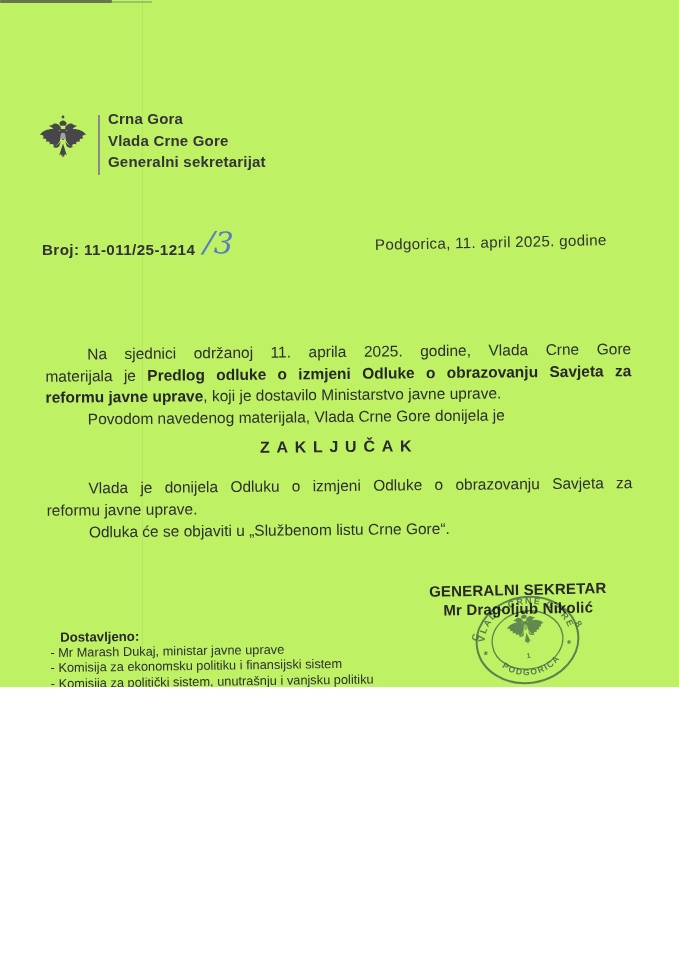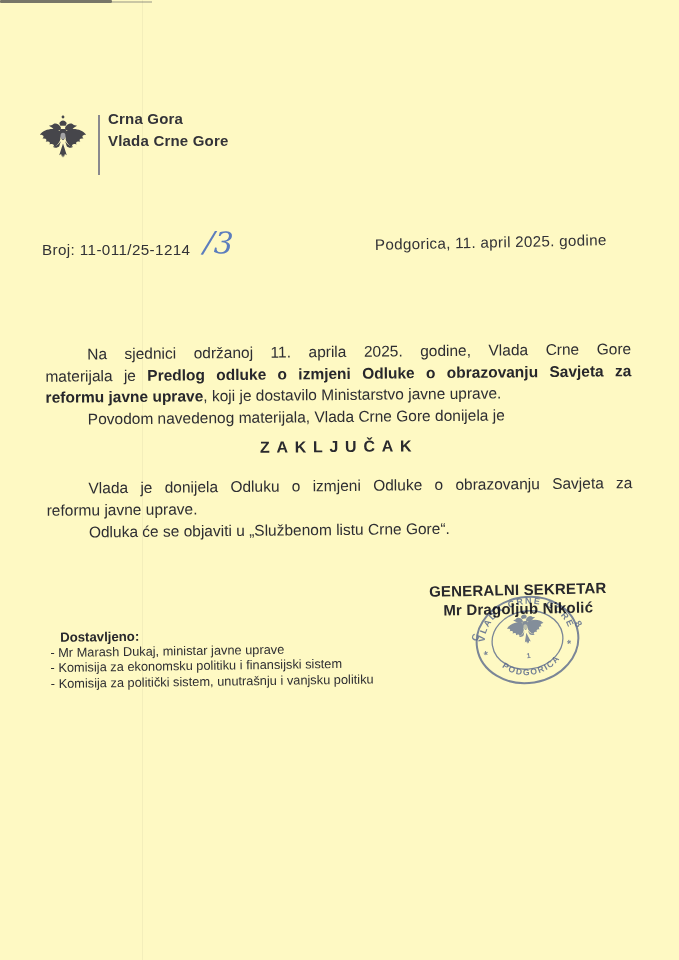--- a/index.html
+++ b/index.html
@@ -1,31 +1,31 @@
 <!DOCTYPE html>
 <html><head>
 <meta charset="utf-8">
 <style>
   html,body{margin:0;padding:0;background:#ffffff;}
   .page{
-    position:relative;width:679px;height:960px;overflow:hidden;
-    background:#fef9c3;
+    position:relative;width:679px;height:687px;overflow:hidden;
+    background:#bef264;
     font-family:"Liberation Sans",sans-serif;
     color:#2d2d31;
   }
   
   .smudge{position:absolute;left:0;top:0;width:112px;height:3px;background:#4a4a4a;opacity:.75;border-radius:1px;}
   .smudge2{position:absolute;left:112px;top:1px;width:40px;height:2px;background:#6a6a6a;opacity:.35;}
   .fold-line{position:absolute;left:142px;top:0;width:1px;height:960px;background:rgba(50,50,50,.055);}
   
   .emblem{position:absolute;left:36px;top:114px;width:54px;height:60px;color:#46464b;}
   .header-divider{position:absolute;left:98px;top:115px;width:1.5px;height:60px;background:#8a8a8e;}
   .org-block{position:absolute;left:108px;top:108px;font-weight:bold;font-size:15px;line-height:21.5px;color:#333338;letter-spacing:.2px;}
   
-  .ref-line{position:absolute;left:42px;top:241px;font-size:15.2px;letter-spacing:.4px;color:#323236;}
+  .ref-line{position:absolute;left:42px;top:241px;font-size:15.2px;letter-spacing:.4px;color:#323236;font-weight:bold;}
   .handwritten{
     position:absolute;left:204px;top:228px;font-size:30px;line-height:30px;
     font-family:"DejaVu Serif",serif;font-style:italic;color:#5c7dbd;
     transform:rotate(4deg);font-weight:500;
   }
   .dateline{position:absolute;left:375px;top:236px;font-size:15.2px;letter-spacing:.3px;color:#323236;transform:rotate(-1.2deg);transform-origin:left center;}
   
   .doc-body{
     position:absolute;left:46px;top:341px;width:586px;
     font-size:15.5px;line-height:21.6px;color:#2e2e32;
@@ -89,20 +89,21 @@
   <div class="smudge2"></div>
   <div class="fold-line"></div>
 
   <svg class="emblem" viewBox="0 0 100 110">
     <use href="#eagle-shape"></use>
   </svg>
   <div class="header-divider"></div>
   <div class="org-block">
     <div>Crna Gora</div>
     <div>Vlada Crne Gore</div>
+    <div>Generalni sekretarijat</div>
   </div>
 
   <div class="ref-line">Broj: 11-011/25-1214</div>
   <div class="handwritten">/3</div>
   <div class="dateline">Podgorica, 11. april 2025. godine</div>
 
   <div class="doc-body">
     <div>
         <div class="tline indent jfull"><span>Na sjednici održanoj 11. aprila 2025. godine, Vlada Crne Gore</span></div>
         <div class="tline jfull"><span>materijala je </span><span class="b">Predlog odluke o izmjeni Odluke o obrazovanju Savjeta za</span></div>

